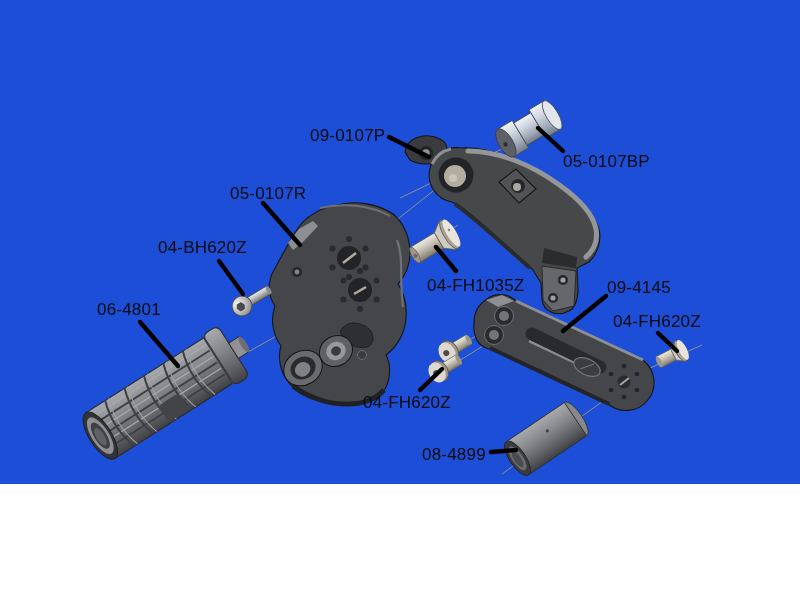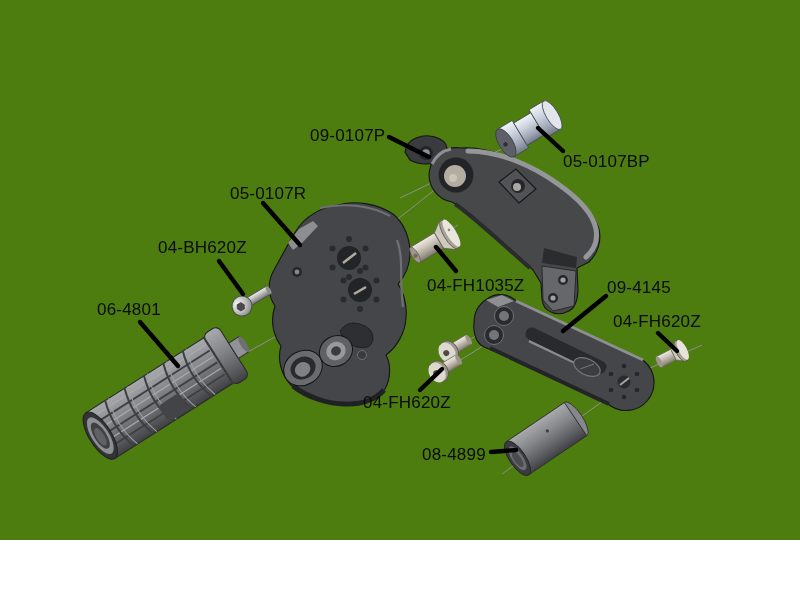--- a/index.html
+++ b/index.html
@@ -1,16 +1,16 @@
 <!DOCTYPE html>
 <html><head>
 <meta charset="utf-8">
 <style>
   html,body{margin:0;padding:0;background:#ffffff;}
-  .stage{position:relative;width:800px;height:540px;background:#4d7c0f;overflow:hidden;
+  .stage{position:relative;width:800px;height:484px;background:#1d4ed8;overflow:hidden;
          font-family:"Liberation Sans", sans-serif;}
   svg{display:block}
   text.part-label{font-family:"Liberation Sans", sans-serif;font-size:17px;fill:#0b0b0b;
         letter-spacing:0.2px;}
   .leader{stroke:#000;stroke-width:4.4;stroke-linecap:round;}
   .axis{stroke:#8f8f8f;stroke-width:1;}
   .oln{stroke:#151515;stroke-width:1.1;}
 </style>
 </head>
 <body>

